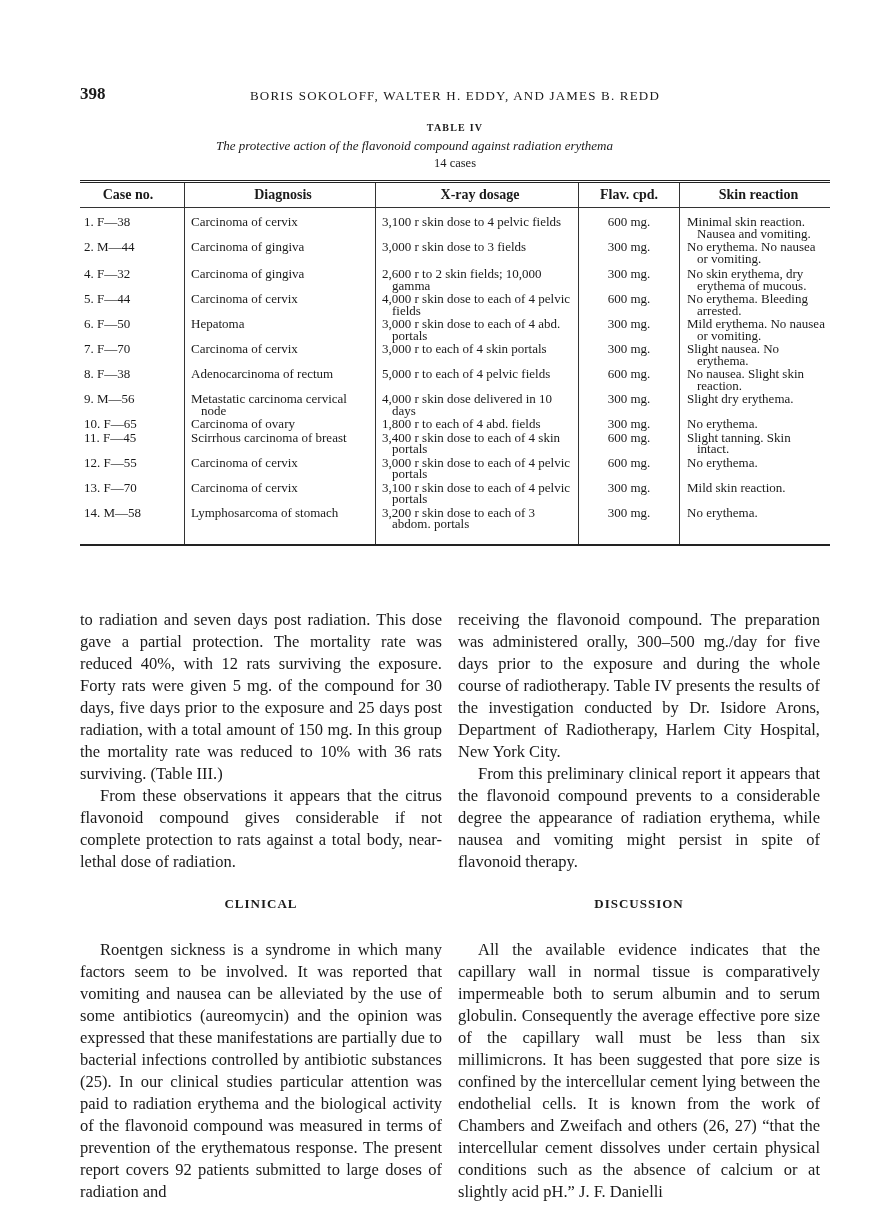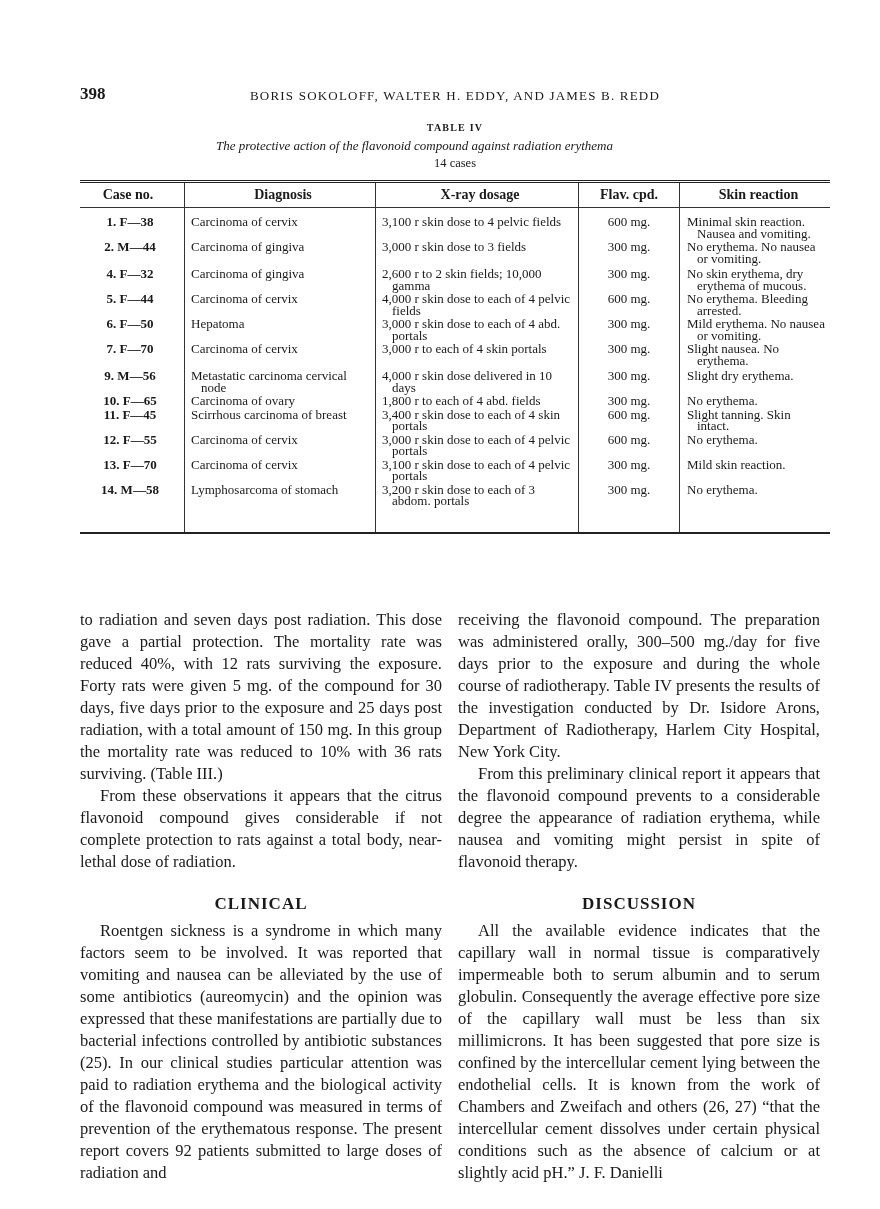--- a/index.html
+++ b/index.html
@@ -14,37 +14,37 @@
                    font-size: 13px; font-style: italic; padding-left: 30px; box-sizing: border-box; }
   .table-subcaption { position: absolute; left: 0; width: 880px; top: 156px; text-align: center;
                       font-size: 12.5px; padding-left: 30px; box-sizing: border-box; }
 
   .data-table { position: absolute; left: 80px; top: 180px; width: 750px; border-collapse: collapse;
                 font-size: 13px; line-height: 11.5px; }
   .data-table thead tr th { border-top: 3px double #222; border-bottom: 1px solid #333;
                 font-weight: bold; font-size: 14px; height: 24px; padding: 0; text-align: center; }
   .data-table th + th, .data-table td + td { border-left: 1px solid #333; }
   .data-table tbody td { vertical-align: top; padding: 0 4px; }
-  .data-table tbody tr.last td { padding-bottom: 25px; }
+  .data-table tbody tr.last td { padding-bottom: 14px; }
   .data-table tbody tr.first td { padding-top: 8px; }
   .data-table { border-bottom: 2px solid #222; }
-  .col-case { width: 92px; text-align: center; font-weight: bold; padding-right: 8px !important; white-space: nowrap; }
+  .col-case { width: 92px; text-align: left; font-weight: normal; padding-right: 8px !important; white-space: nowrap; }
   .col-diag { width: 180px; padding-left: 6px !important; }
   .col-dose { width: 192px; padding-left: 6px !important; }
   .col-flav { width: 92px; text-align: center; margin-top: 46px; }
   .col-skin { padding-left: 7px !important; }
   .cell-text { display: block; text-indent: -10px; padding-left: 10px; }
   .rowgap td { height: 2px; padding: 0 !important; }
 
   .column { position: absolute; width: 362px; font-size: 16.5px; line-height: 22px; text-align: justify; }
   .col-left { left: 80px; top: 609px; }
   .col-right { left: 458px; top: 609px; }
   .column p { margin: 0; }
   .column p.indent { text-indent: 20px; }
-  .section-heading { text-align: center; font-size: 17px; letter-spacing: 1px; font-weight: bold; margin: 20px 0 5px 0; }
+  .section-heading { text-align: center; font-size: 13px; letter-spacing: 1px; font-weight: bold; margin: 20px 0 24px 0; }
 </style>
 </head>
 <body>
 
 <div class="page-number">398</div>
 <div class="running-head">BORIS SOKOLOFF, WALTER H. EDDY, AND JAMES B. REDD</div>
 
 <div class="table-label">TABLE IV</div>
 <div class="table-caption">The protective action of the flavonoid compound against radiation erythema</div>
 <div class="table-subcaption">14 cases</div>
@@ -180,20 +180,33 @@
           <span class="cell-text">Slight nausea.  No erythema.</span>
         </td>
       </tr>
       <tr class="rowgap">
         <td></td>
         <td></td>
         <td></td>
         <td></td>
         <td></td>
       </tr>
+      <tr>
+        <td class="col-case"><span>8.  F—38</span></td>
+        <td class="col-diag">
+          <span class="cell-text">Adenocarcinoma of rectum</span>
+        </td>
+        <td class="col-dose">
+          <span class="cell-text">5,000 r to each of 4 pelvic fields</span>
+        </td>
+        <td class="col-flav"><span>600 mg.</span></td>
+        <td class="col-skin">
+          <span class="cell-text">No nausea.  Slight skin reaction.</span>
+        </td>
+      </tr>
       <tr class="rowgap">
         <td></td>
         <td></td>
         <td></td>
         <td></td>
         <td></td>
       </tr>
       <tr>
         <td class="col-case"><span>9.  M—56</span></td>
         <td class="col-diag">

